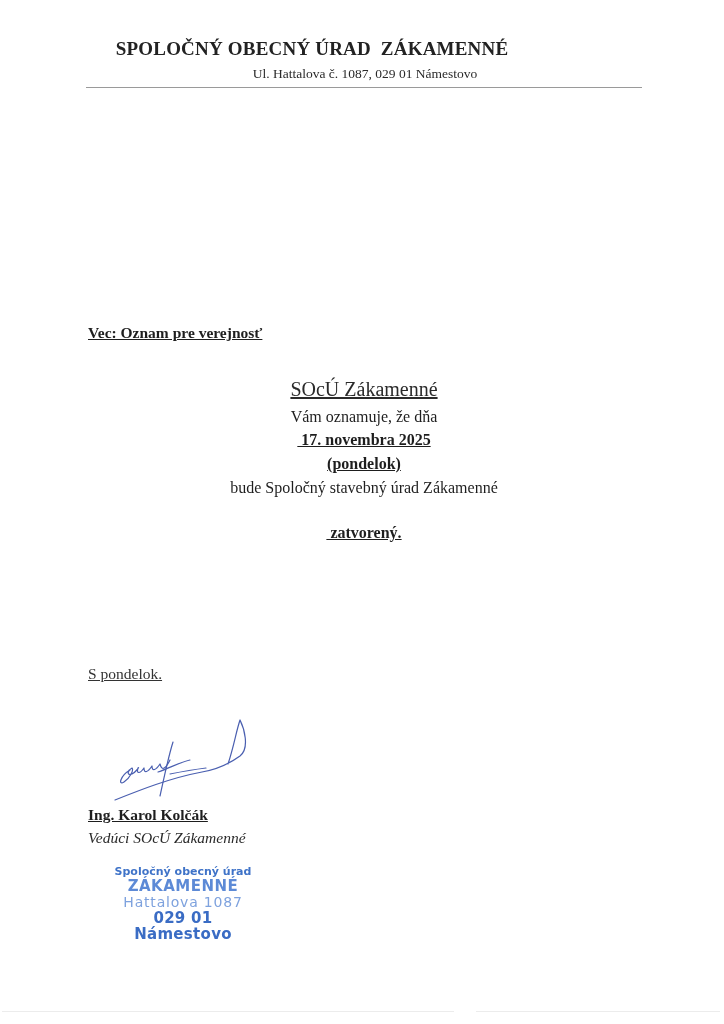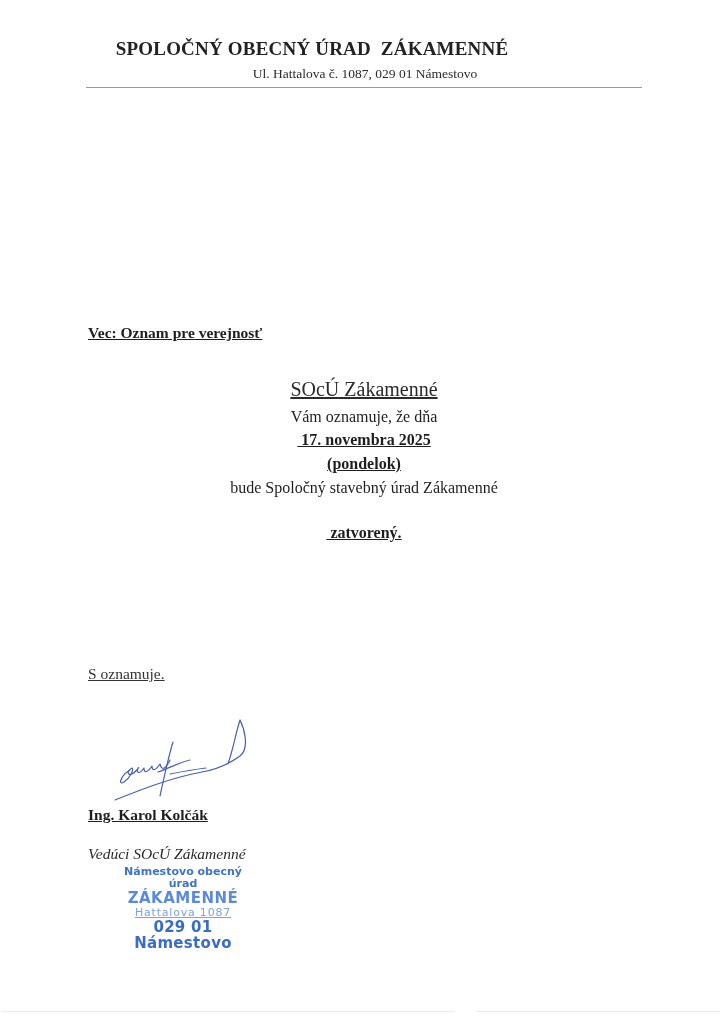--- a/index.html
+++ b/index.html
@@ -14,61 +14,61 @@
   .center-block { left: 0; width: 728px; text-align: center; }
   .org { top: 378px; font-size: 20px; text-decoration: underline; color: #2a2a2a; }
   .l1 { top: 408px; font-size: 16px; }
   .date { top: 431px; font-size: 16px; font-weight: bold; text-decoration: underline; white-space: pre; }
   .day { top: 455px; font-size: 16px; font-weight: bold; text-decoration: underline; }
   .l4 { top: 479px; font-size: 16px; }
   .closed { top: 524px; font-size: 16px; font-weight: bold; text-decoration: underline; white-space: pre; }
   .greeting { left: 88px; top: 665px; font-size: 15.5px; text-decoration: underline; color: #333; }
   .sig { left: 110px; top: 712px; width: 160px; height: 100px; }
   .name { left: 88px; top: 806px; font-size: 15.5px; font-weight: bold; text-decoration: underline; color: #1e1e1e; text-align: center; }
-  .role { left: 88px; top: 829px; font-size: 15.5px; font-style: italic; color: #2a2a2a; margin-top: 16px; }
+  .role { left: 88px; top: 829px; font-size: 15.5px; font-style: italic; color: #2a2a2a; }
   .stamp { left: 108px; top: 866px; width: 150px; text-align: center;
            font-family: "DejaVu Sans", "Liberation Sans", sans-serif; color: #3f73c8; line-height: 1.1; }
   .stamp .s1 { font-size: 11px; font-weight: bold; }
   .stamp .s2 { font-size: 15px; font-weight: bold; letter-spacing: 0.5px; color: #5d8ad6; }
-  .stamp .s3 { font-size: 11px; letter-spacing: 0.8px; color: #7ea2de; text-decoration: underline; }
+  .stamp .s3 { font-size: 14px; letter-spacing: 0.8px; color: #7ea2de; }
   .stamp .s4 { font-size: 15px; font-weight: bold; letter-spacing: 0.3px; color: #3a6cc4; }
   .footer-rule { top: 1011px; height: 1px; background: #ececec; }
 </style>
 </head>
 <body>
 
 <div class="abs header-title">SPOLOČNÝ OBECNÝ ÚRAD  ZÁKAMENNÉ</div>
 <div class="abs header-address">Ul. Hattalova č. 1087, 029 01 Námestovo</div>
 <div class="abs header-rule"></div>
 
 <div class="abs subject">Vec: Oznam pre verejnosť</div>
 
 <div class="abs center-block org">SOcÚ Zákamenné</div>
 <div class="abs center-block l1">Vám oznamuje, že dňa</div>
 <div class="abs center-block date"> 17. novembra 2025</div>
 <div class="abs center-block day">(pondelok)</div>
 <div class="abs center-block l4">bude Spoločný stavebný úrad Zákamenné</div>
 <div class="abs center-block closed"> zatvorený.</div>
 
-<div class="abs greeting">S oznamuje.</div>
+<div class="abs greeting">S pondelok.</div>
 
 <svg class="abs sig" viewBox="0 0 160 100">
   <g fill="none" stroke="#4a5fb0" stroke-width="1.2" stroke-linecap="round" stroke-linejoin="round">
     <path d="M20 58 C10 64, 8 74, 14 70 C20 66, 24 58, 22 56 C18 58, 16 64, 22 62 C26 60, 30 54, 28 56 C26 62, 30 62, 34 56 C34 62, 38 60, 42 54 C42 60, 46 58, 50 52 C52 60, 56 56, 60 48"></path>
     <path d="M63 30 C58 46, 54 66, 50 84"></path>
     <path d="M48 60 C60 56, 70 50, 80 48"></path>
     <path d="M5 88 C30 78, 60 66, 92 60 C104 58, 116 54, 130 44 C140 36, 134 16, 130 8 C126 20, 124 34, 118 52"></path>
     <path d="M60 62 C70 60, 80 58, 96 56"></path>
   </g>
 </svg>
 
 <div class="abs name">Ing. Karol Kolčák</div>
 <div class="abs role">Vedúci SOcÚ Zákamenné</div>
 
 <div class="abs stamp">
-  <div class="s1">Námestovo obecný úrad</div>
+  <div class="s1">Spoločný obecný úrad</div>
   <div class="s2">ZÁKAMENNÉ</div>
   <div class="s3">Hattalova 1087</div>
   <div class="s4">029 01 Námestovo</div>
 </div>
 
 <div class="abs footer-rule" style="left:2px;width:452px;"></div>
 <div class="abs footer-rule" style="left:476px;width:244px;"></div>
 
 </body></html>

